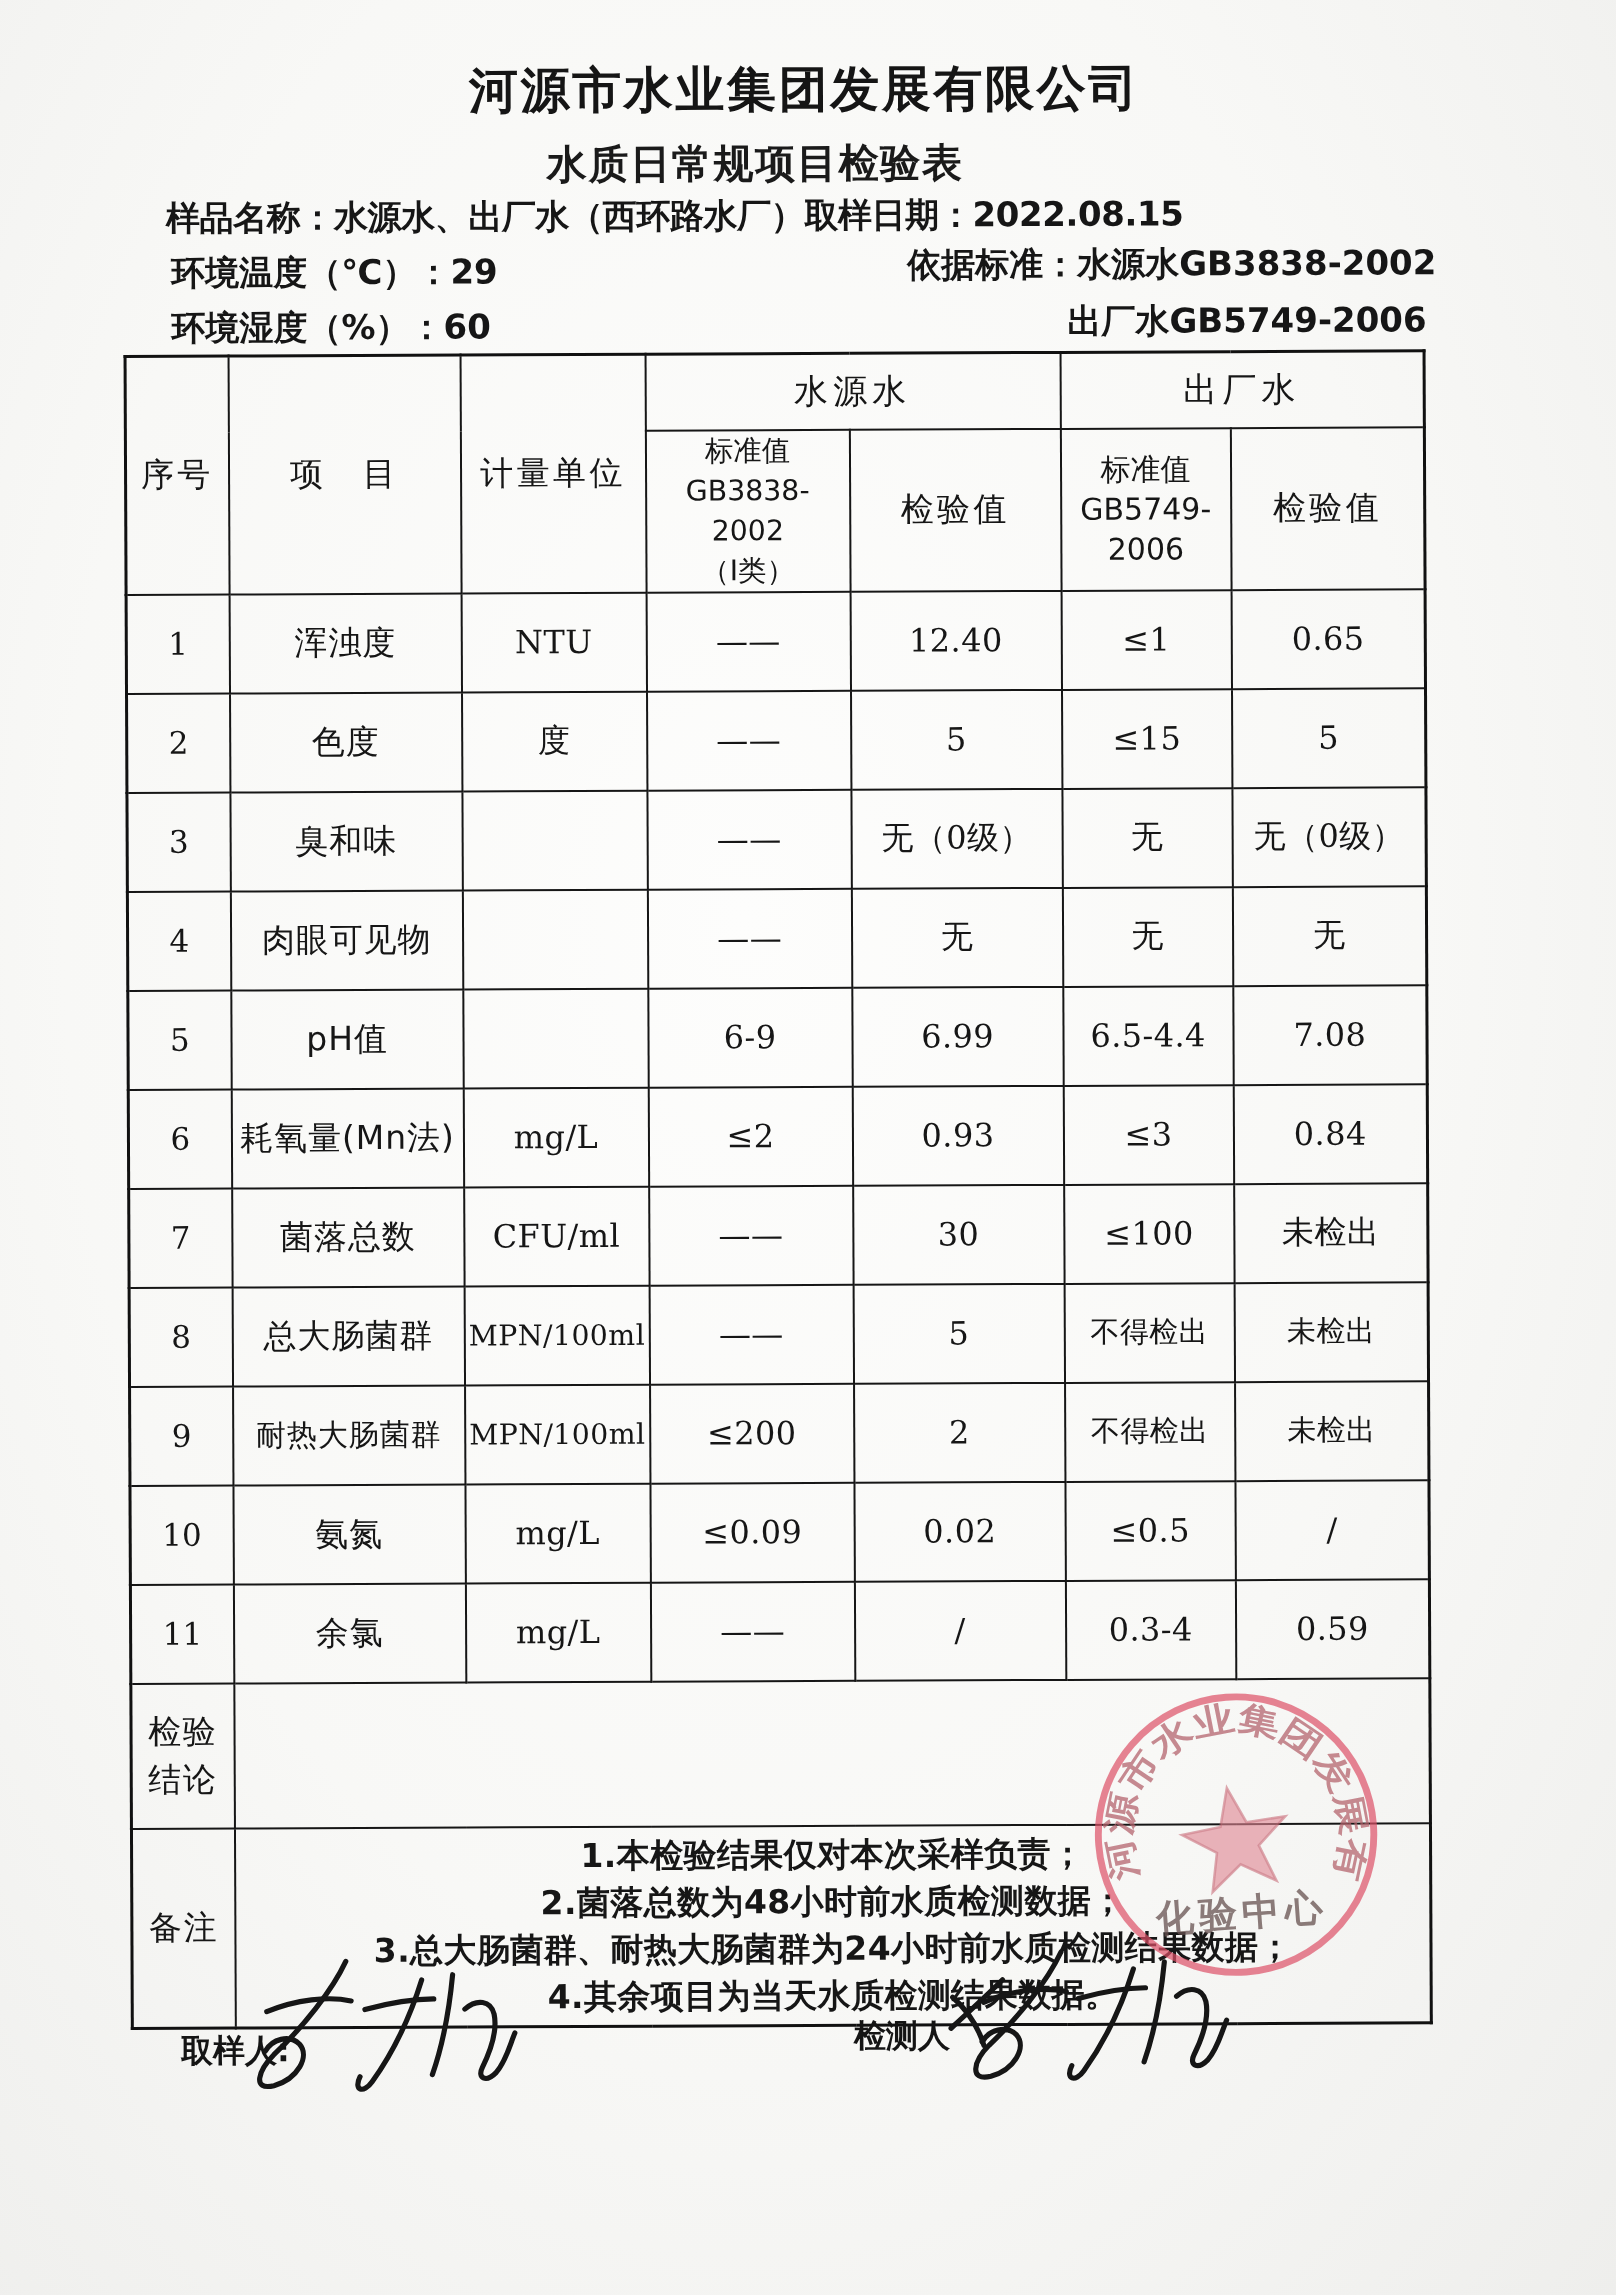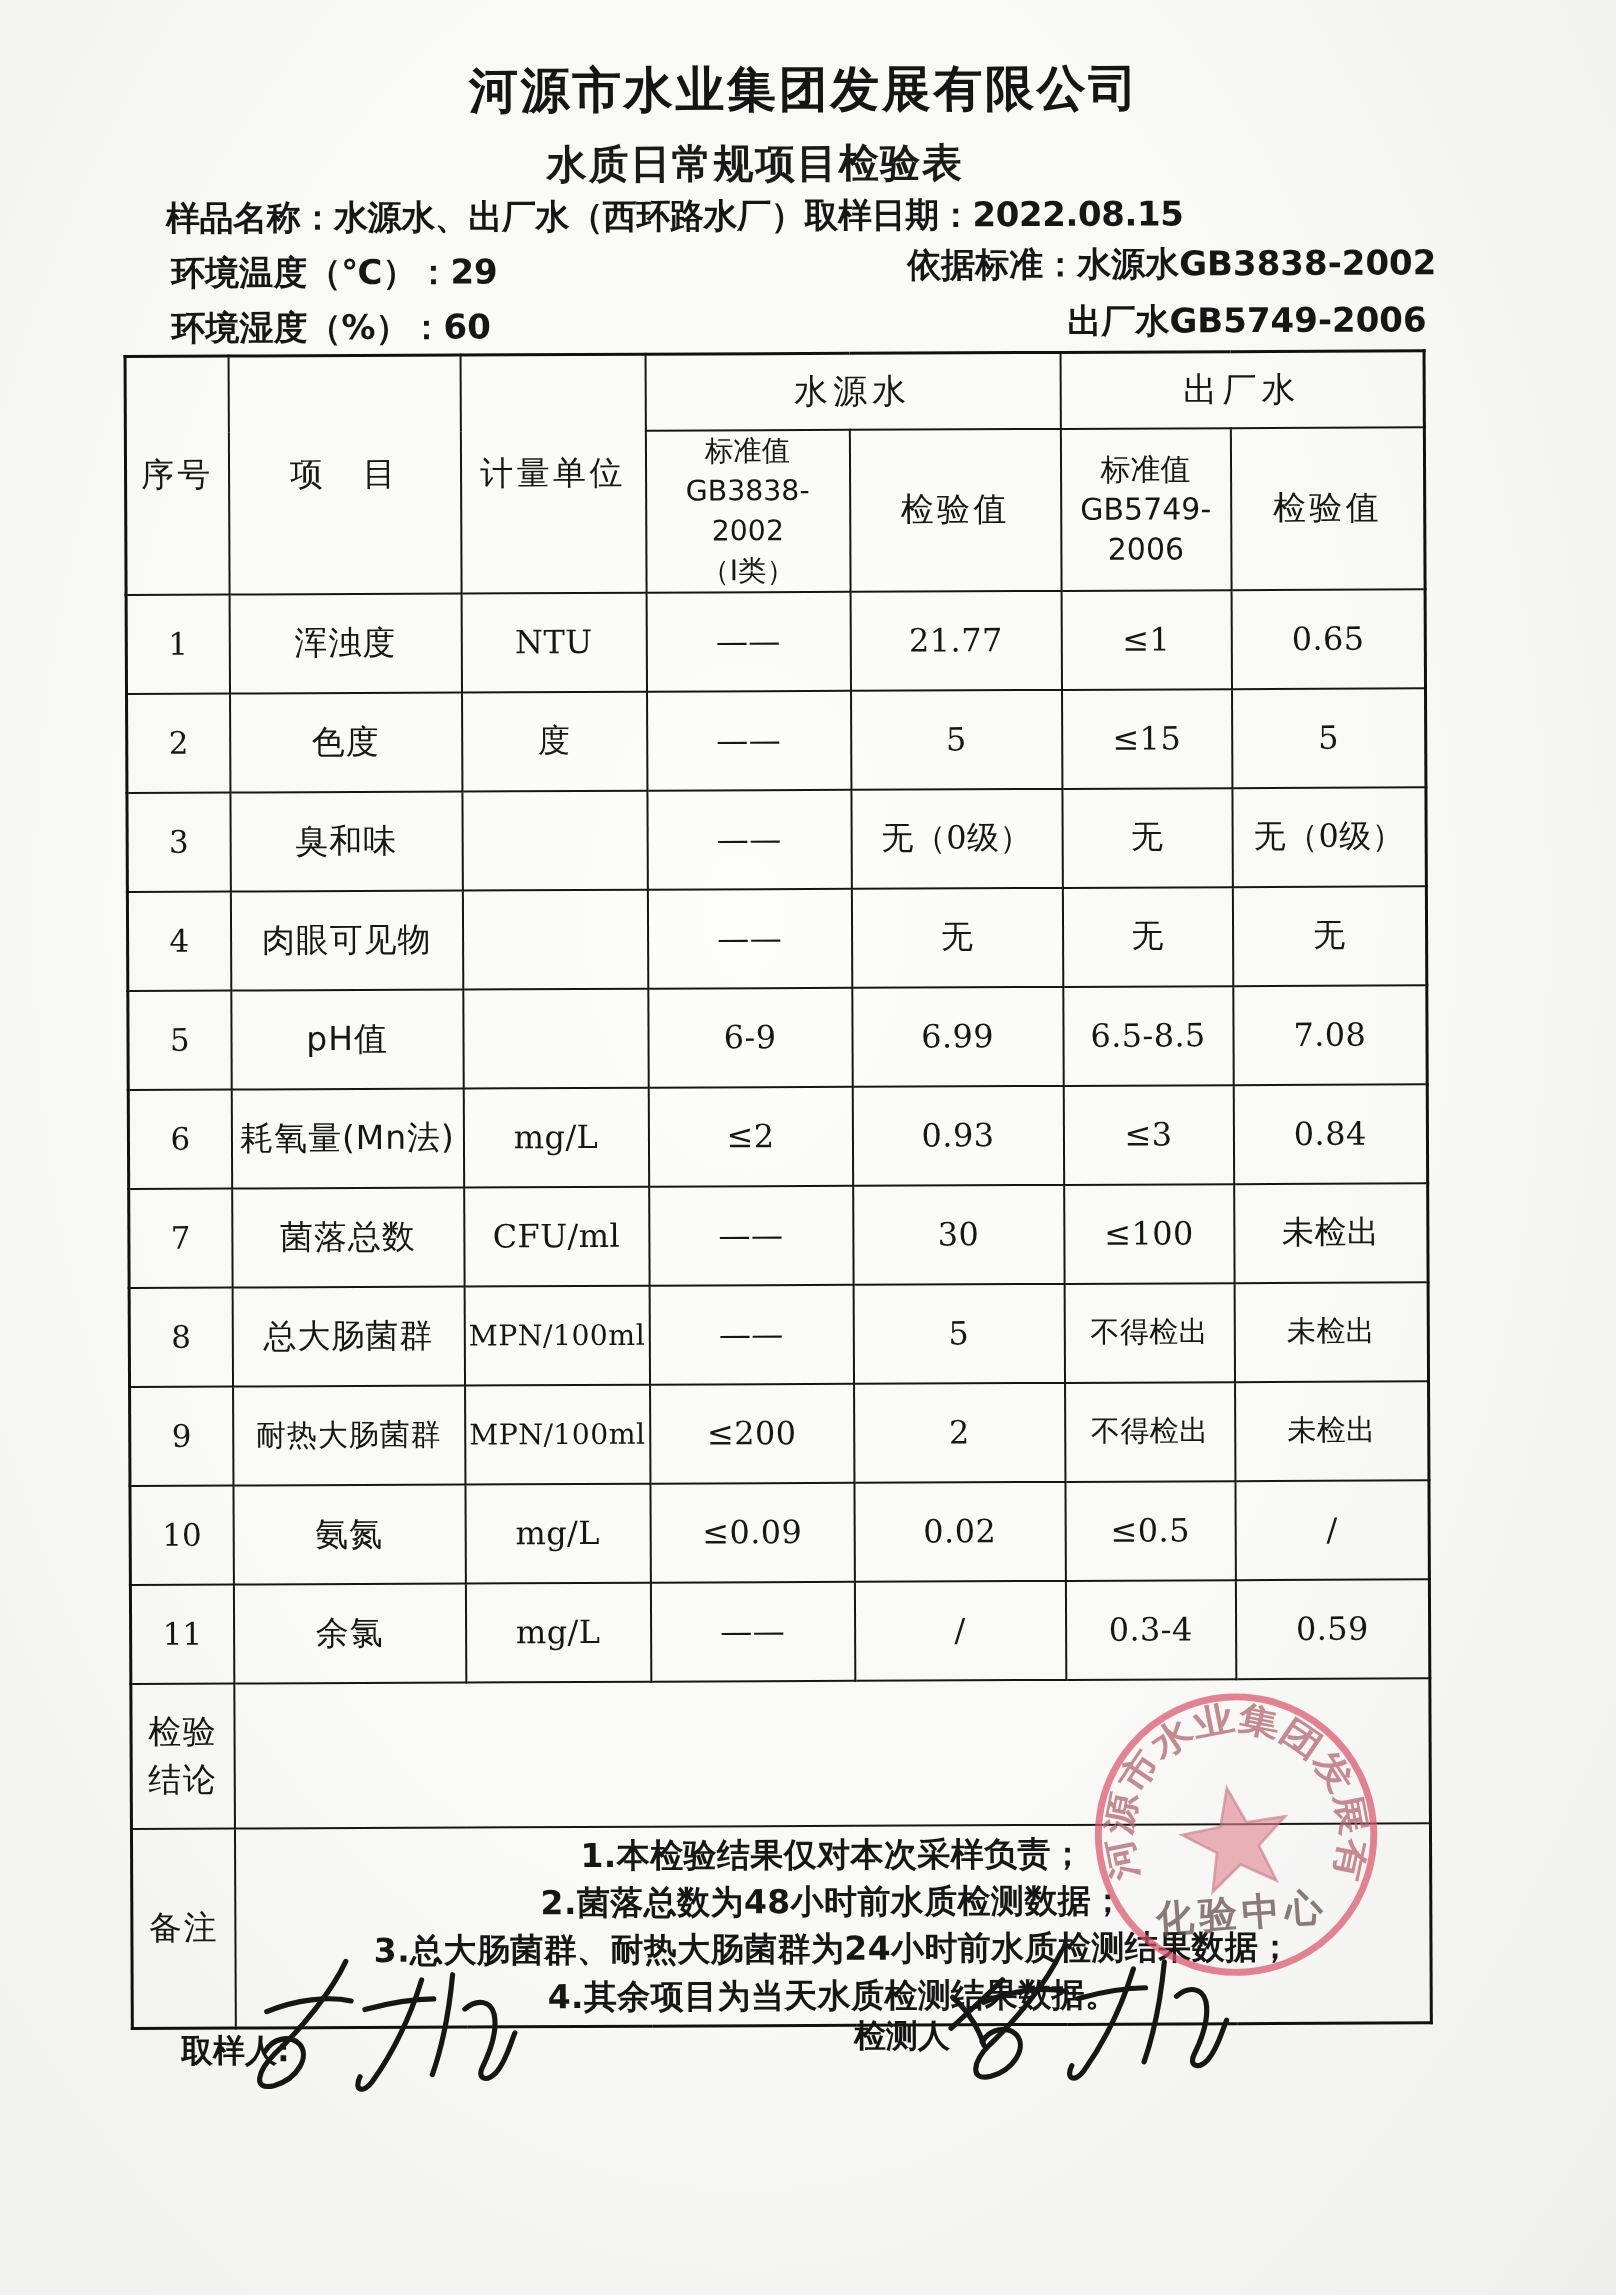--- a/index.html
+++ b/index.html
@@ -106,21 +106,21 @@
           <td class="colhead-sm" style="font-size:30px">标准值
 GB5749-2006</td>
           <td class="colhead">检验值</td>
         </tr>
 
         <tr class="data">
           <td class="c-num">1</td>
           <td class="c-item">浑浊度</td>
           <td class="c-val">NTU</td>
           <td class="c-val">——</td>
-          <td class="c-val">21.77</td>
+          <td class="c-val">12.40</td>
           <td class="c-val">≤1</td>
           <td class="c-val">0.65</td>
         </tr>
         <tr class="data">
           <td class="c-num">2</td>
           <td class="c-item">色度</td>
           <td class="c-val">度</td>
           <td class="c-val">——</td>
           <td class="c-val">5</td>
           <td class="c-val">≤15</td>
@@ -143,21 +143,21 @@
           <td class="c-val">无</td>
           <td class="c-val">无</td>
           <td class="c-val">无</td>
         </tr>
         <tr class="data">
           <td class="c-num">5</td>
           <td class="c-item">pH值</td>
           <td class="c-val"></td>
           <td class="c-val">6-9</td>
           <td class="c-val">6.99</td>
-          <td class="c-val">6.5-8.5</td>
+          <td class="c-val">6.5-4.4</td>
           <td class="c-val">7.08</td>
         </tr>
         <tr class="data">
           <td class="c-num">6</td>
           <td class="c-item">耗氧量(Mn法)</td>
           <td class="c-val">mg/L</td>
           <td class="c-val">≤2</td>
           <td class="c-val">0.93</td>
           <td class="c-val">≤3</td>
           <td class="c-val">0.84</td>

